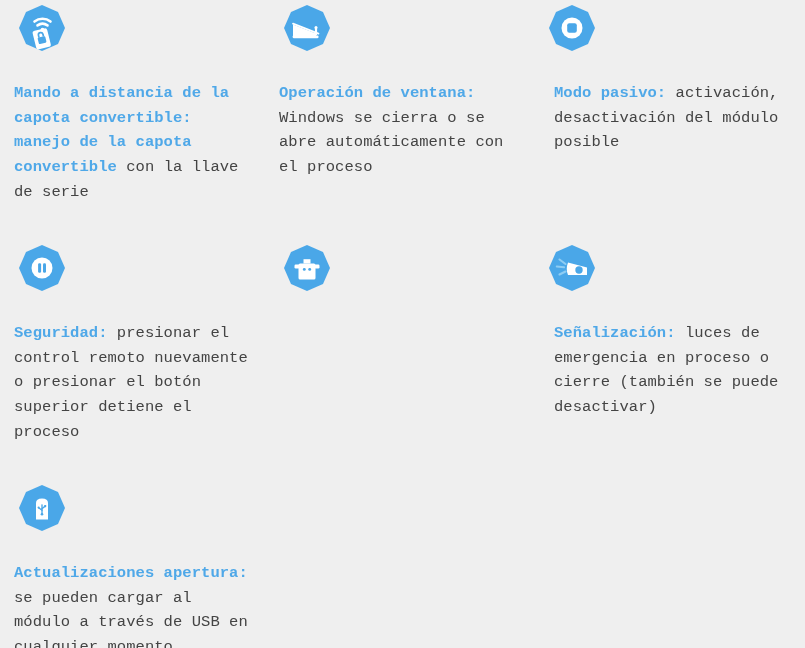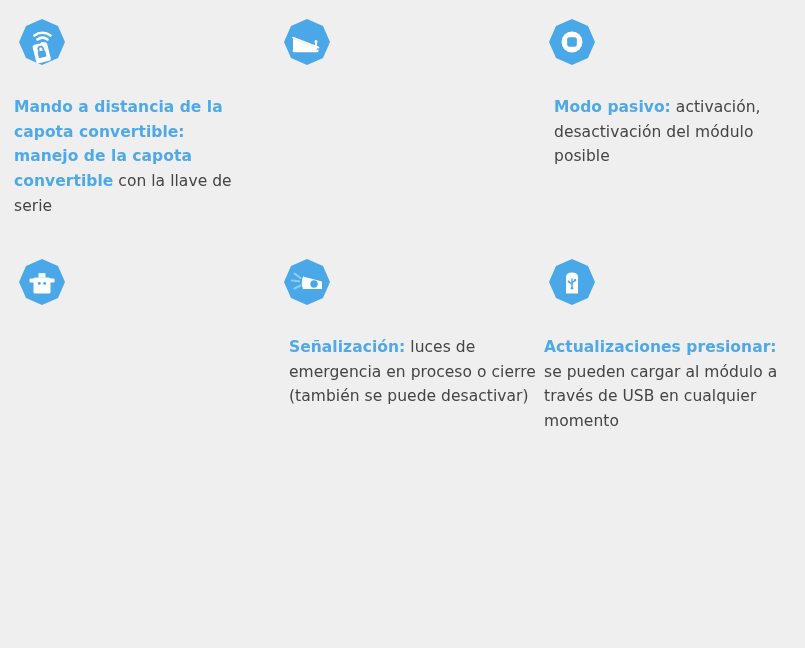--- a/index.html
+++ b/index.html
@@ -19,22 +19,23 @@
     display: grid;
     grid-template-columns: 265px 265px 275px;
     grid-template-rows: 240px 240px 168px;
     width: 805px;
     height: 648px;
     box-sizing: border-box;
   }
 
   .feature-cell {
     position: relative;
-    padding: 17px 0 0 0;
+    padding: 3px 0 0 0;
     box-sizing: border-box;
+    font-family: Liberation Mono, monospace;
   }
 
   .feature-cell.empty {
     
   }
 
   .icon-badge {
     width: 56px;
     height: 60px;
     position: relative;
@@ -104,35 +105,51 @@
         <polygon points="28,2 44,9 51,25 44,41 28,48 12,41 5,25 12,9" fill="#4aa7e8"></polygon>
         <g fill="#ffffff">
           <path d="M14 34 L14 21.5 L37 30.5 L37 34 Z"></path>
           <path d="M14 20.6 L39.5 30.6" stroke="#ffffff" stroke-width="1.7" fill="none" stroke-linecap="round"></path>
           <path d="M37 25.5 L37 31.4" stroke="#ffffff" stroke-width="2.2" fill="none" stroke-linecap="round"></path>
           <circle cx="37" cy="24.6" r="1.5"></circle>
           <rect x="13.6" y="32.6" width="26" height="2.6" rx="1.1"></rect>
         </g>
       </svg>
     </div>
+    <div class="feature-text">
+      <span class="feature-title">Operación de ventana:</span><span class="feature-body"> Windows se cierra o se abre automáticamente con el proceso</span>
+    </div>
   </div>
 
   <div class="feature-cell col-3">
     <div class="icon-badge">
       <svg viewBox="0 0 56 60" aria-hidden="true">
         <polygon points="28,2 44,9 51,25 44,41 28,48 12,41 5,25 12,9" fill="#4aa7e8"></polygon>
         <circle cx="28" cy="25" r="10.5" fill="#ffffff"></circle>
         <rect x="23.2" y="20.2" width="9.6" height="9.6" rx="2.1" fill="#4aa7e8"></rect>
       </svg>
     </div>
     <div class="feature-text">
       <span class="feature-title">Modo pasivo:</span><span class="feature-body"> activación, desactivación del módulo posible</span>
     </div>
   </div>
 
+  <div class="feature-cell col-1">
+    <div class="icon-badge">
+      <svg viewBox="0 0 56 60" aria-hidden="true">
+        <polygon points="28,2 44,9 51,25 44,41 28,48 12,41 5,25 12,9" fill="#4aa7e8"></polygon>
+        <circle cx="28" cy="25" r="10.5" fill="#ffffff"></circle>
+        <rect x="24.1" y="20.2" width="3" height="9.6" rx="1.3" fill="#4aa7e8"></rect>
+        <rect x="29" y="20.2" width="3" height="9.6" rx="1.3" fill="#4aa7e8"></rect>
+      </svg>
+    </div>
+    <div class="feature-text">
+      <span class="feature-title">Seguridad:</span><span class="feature-body"> presionar el control remoto nuevamente o presionar el botón superior detiene el proceso</span>
+    </div>
+  </div>
 
   <div class="feature-cell col-2">
     <div class="icon-badge">
       <svg viewBox="0 0 56 60" aria-hidden="true">
         <polygon points="28,2 44,9 51,25 44,41 28,48 12,41 5,25 12,9" fill="#4aa7e8"></polygon>
         <g fill="#ffffff">
           <rect x="19.5" y="20.5" width="17" height="16" rx="1.6"></rect>
           <path d="M24.5 20.5 L24.5 16.2 L31.5 16.2 L31.5 20.5 Z"></path>
           <rect x="15.5" y="21.5" width="5" height="4" rx="1.2"></rect>
           <rect x="35.5" y="21.5" width="5" height="4" rx="1.2"></rect>
@@ -174,21 +191,21 @@
           <path d="M28 27.3 L25 25"></path>
         </g>
         <g fill="#4aa7e8">
           <circle cx="28" cy="31.3" r="1.3"></circle>
           <rect x="30.1" y="22.1" width="2.1" height="2.1" rx="0.4"></rect>
           <circle cx="24.6" cy="24.6" r="1.05"></circle>
         </g>
       </svg>
     </div>
     <div class="feature-text">
-      <span class="feature-title">Actualizaciones presionar:</span><span class="feature-body"> se pueden cargar al módulo a través de USB en cualquier momento</span>
+      <span class="feature-title">Actualizaciones apertura:</span><span class="feature-body"> se pueden cargar al módulo a través de USB en cualquier momento</span>
     </div>
   </div>
 
   <div class="feature-cell empty col-2"></div>
 
   <div class="feature-cell empty col-3"></div>
 
 </div>
 
 </body></html>

